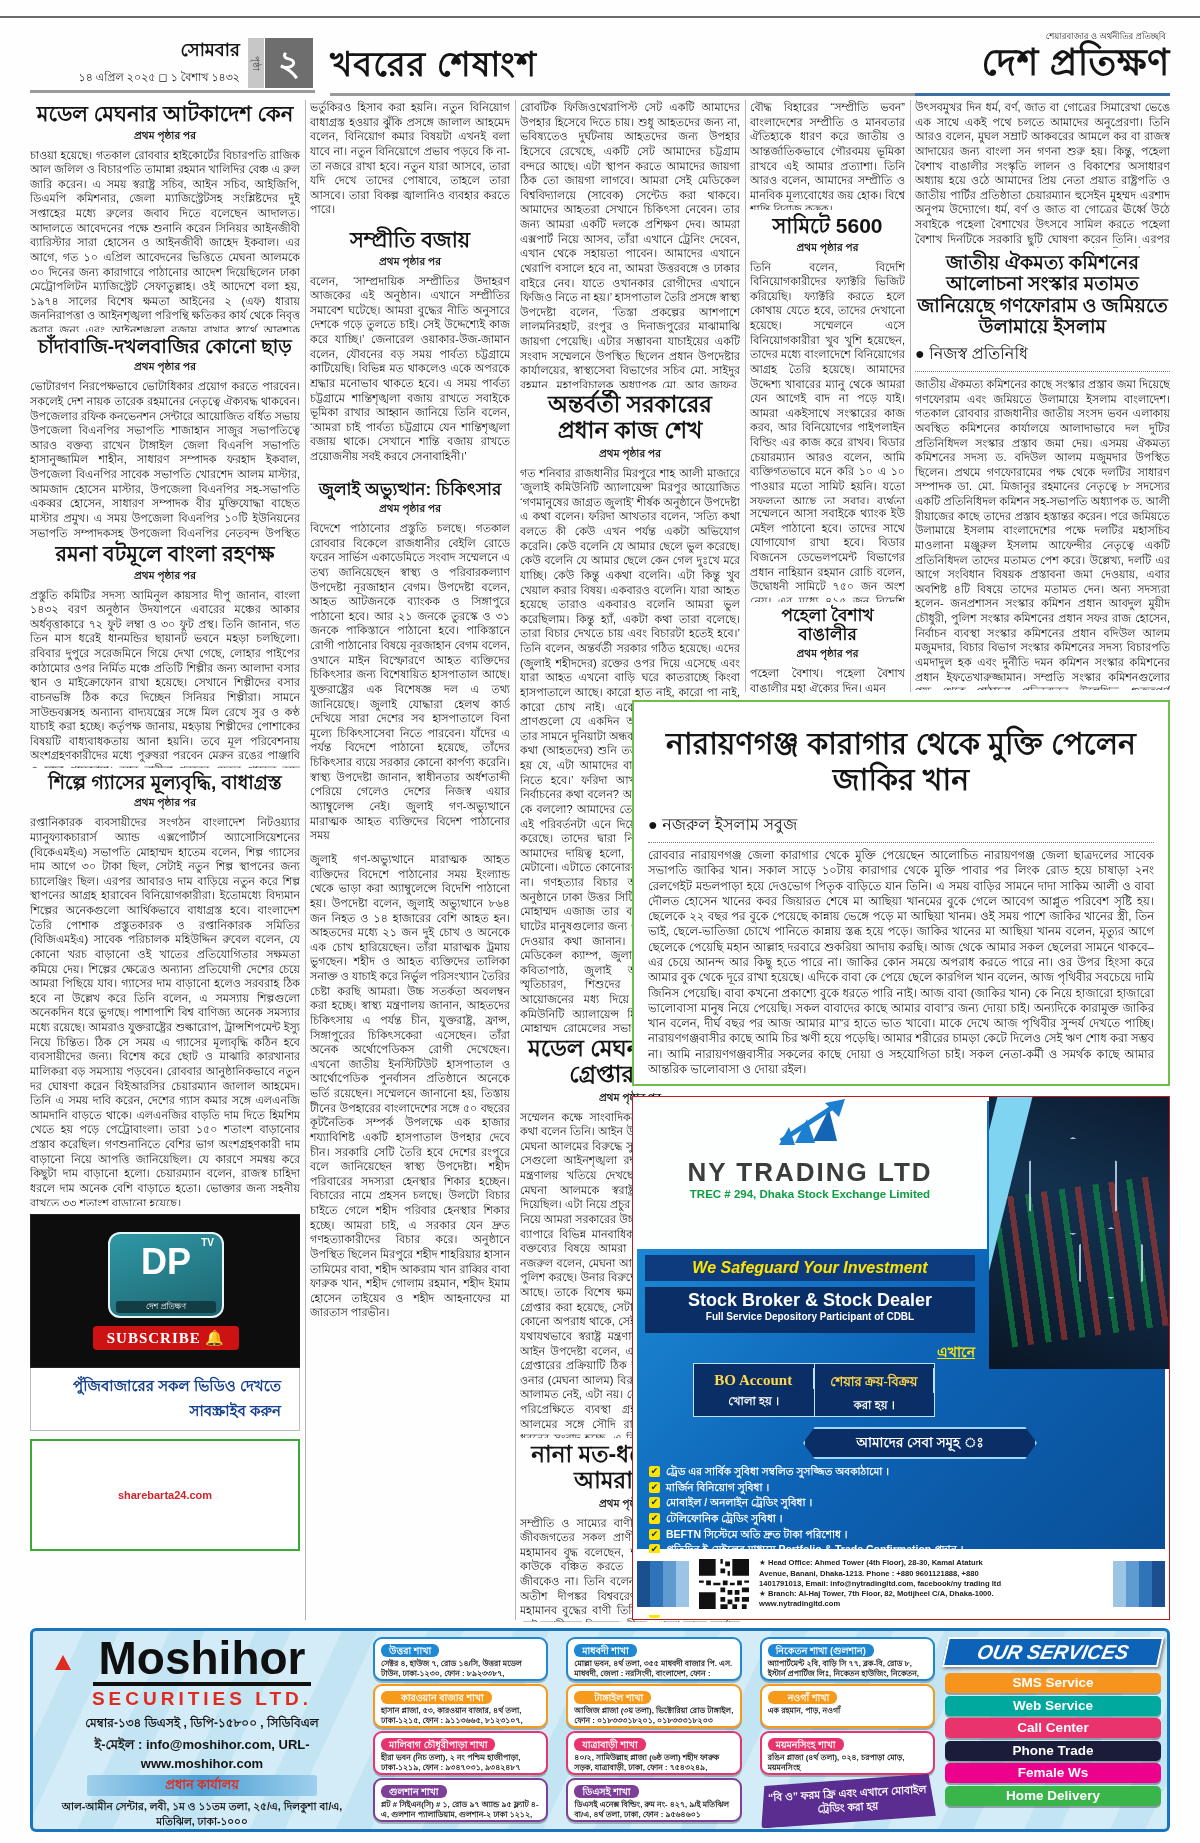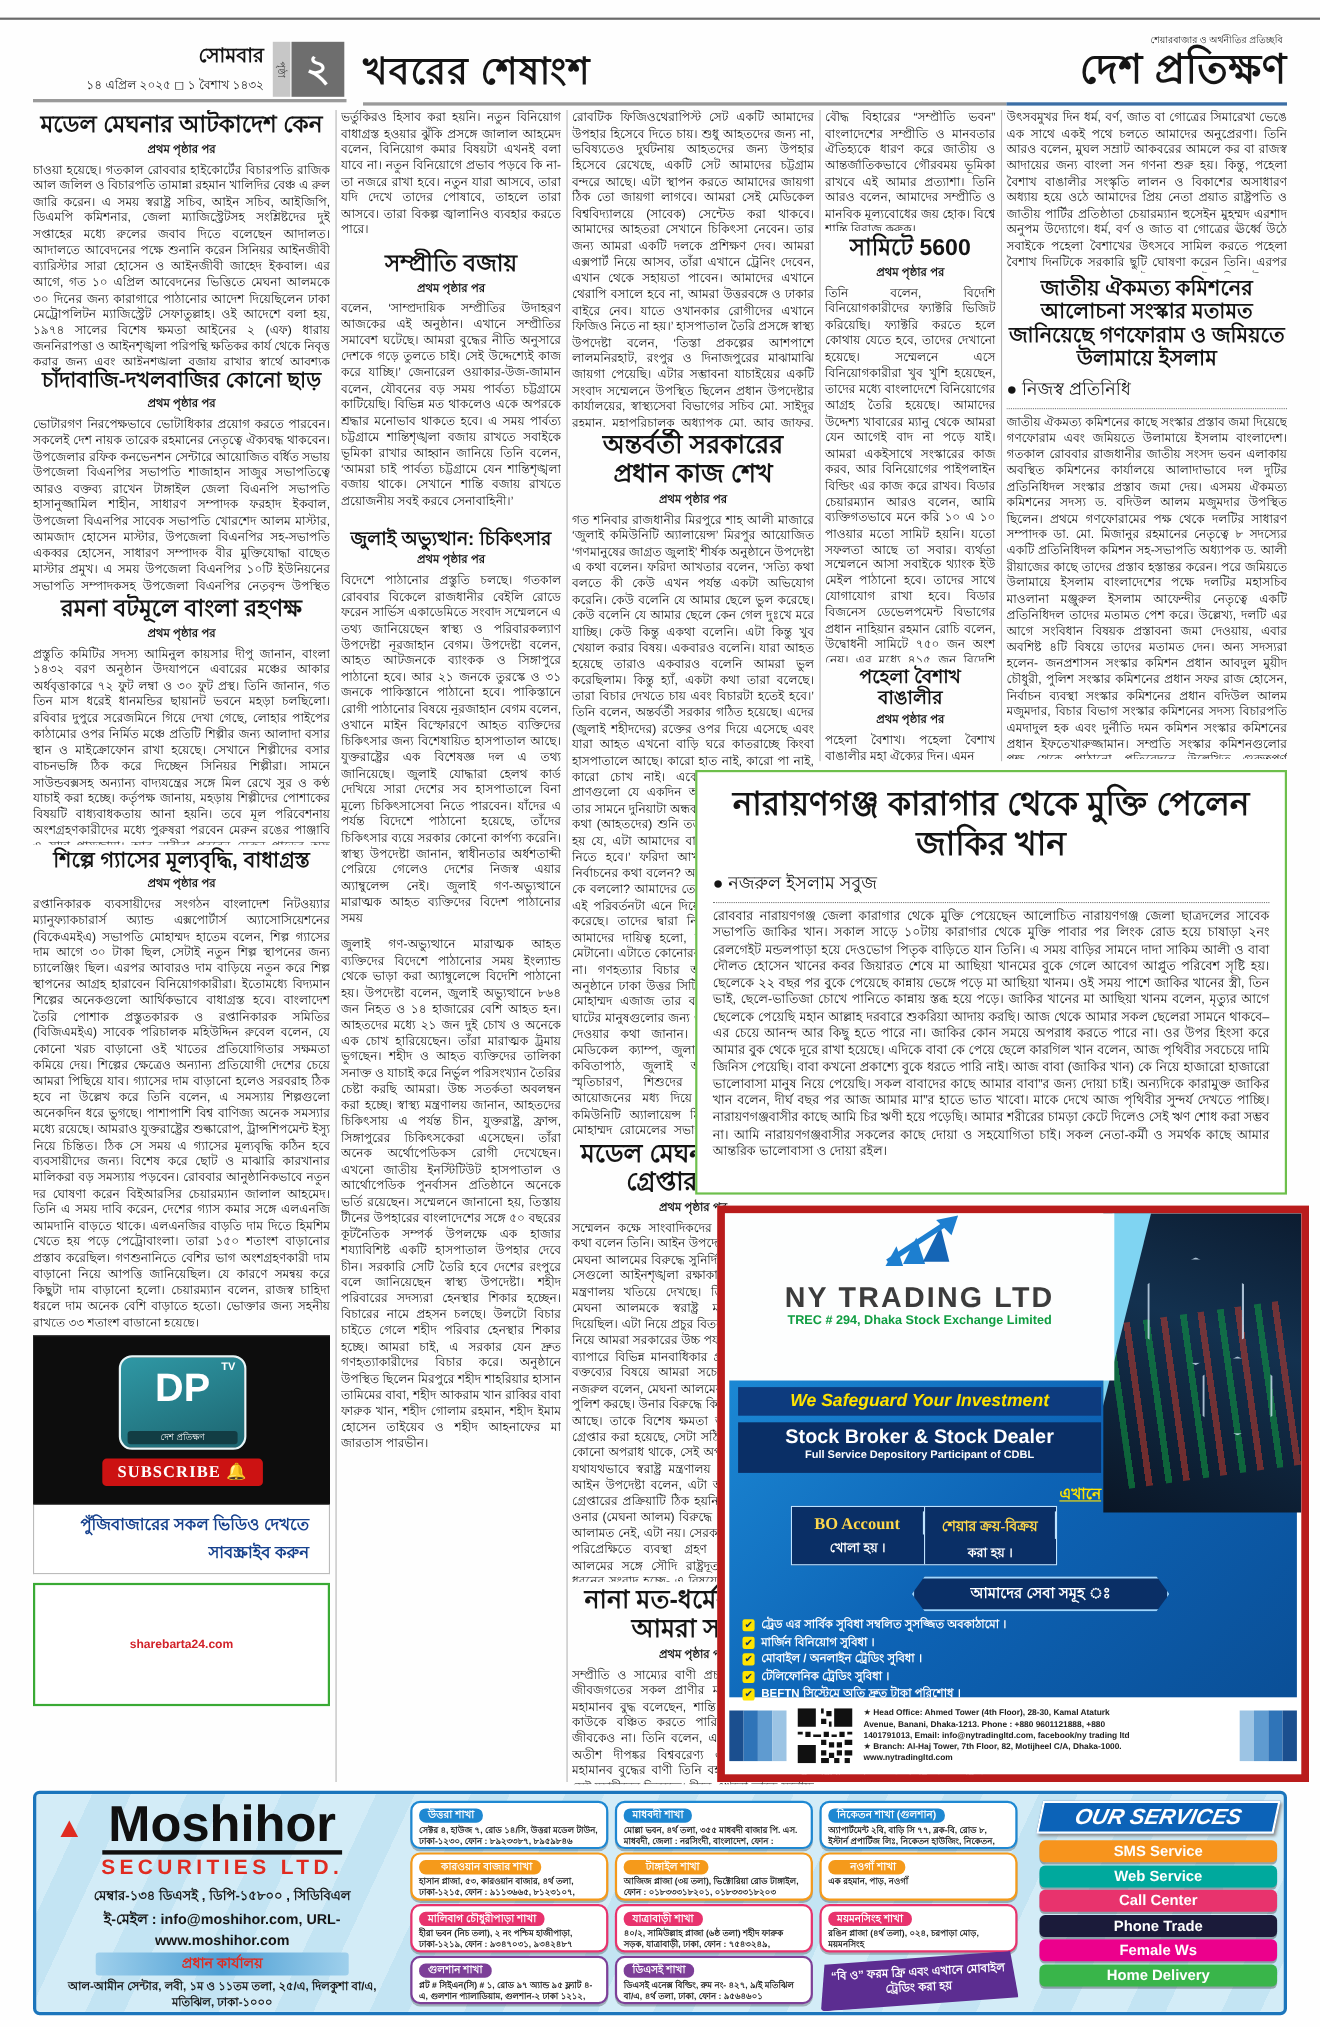--- a/index.html
+++ b/index.html
@@ -28,21 +28,21 @@
   .art{overflow:hidden;margin:0 0 2px 0;}
   .art h2{margin:2px 0 0 0;text-align:center;font-weight:800;line-height:1.12;}
   .h-a{font-size:21px;} .h-b{font-size:19px;} .h-mid{font-size:23px;} .h-sm{font-size:17px;}
   .cont{text-align:center;font-size:10.5px;font-weight:700;margin:2px 0 3px 0;}
   .body{font-size:11px;line-height:1.33;text-align:justify;}
   .byline{font-size:16px;font-weight:400;margin:4px 0 2px 0;}
   .dotrule{border-bottom:1px dotted #777;margin:3px 0 5px 0;}
   
   .jakir{position:absolute;left:632px;top:700px;width:538px;height:386px;border:2px solid #6dbf4b;
      padding:10px 14px;box-sizing:border-box;overflow:hidden;background:#fff;}
-  .jakir h2{margin:2px 0;text-align:center;font-size:30px;font-weight:800;line-height:1.2;}
+  .jakir h2{margin:14px 0;text-align:center;font-size:30px;font-weight:800;line-height:1.2;}
   .jakir .body{font-size:11.5px;}
   
   .dptv{margin-top:8px;width:100%;height:152px;background:#0d0d0d;border:1px solid #222;
         display:flex;flex-direction:column;align-items:center;justify-content:center;}
   .dptv-logo{width:112px;height:82px;background:linear-gradient(160deg,#2f98a5,#1d6570);border-radius:12px;
         position:relative;text-align:center;color:#fff;border:2px solid #e8f6f8;}
   .dptv-dp{font-size:36px;font-weight:800;line-height:56px;}
   .dptv-tv{position:absolute;right:8px;top:3px;font-size:10px;font-weight:800;}
   .dptv-band{position:absolute;left:6px;right:6px;bottom:3px;background:#123d44;font-size:8px;line-height:12px;border-radius:3px;}
   .dptv-sub{margin-top:8px;background:#cc1212;color:#fff;font-size:15px;font-weight:800;
@@ -51,21 +51,21 @@
         color:#16418d;font-size:15px;font-weight:800;text-align:right;padding:6px 18px;}
   
   .sb{margin-top:8px;width:100%;height:112px;border:2px solid #3aaa35;box-sizing:border-box;
       display:flex;flex-direction:column;align-items:center;justify-content:center;background:#fff;}
   .sb-url{color:#d2232a;font-size:11px;font-weight:700;}
   .sb-row{display:flex;align-items:center;gap:6px;margin-top:4px;}
   .sb-word{font-size:40px;font-weight:800;color:#111;text-shadow:1px 1px 0 #ccc;}
   .sb-badge{width:30px;height:30px;border-radius:50%;background:#d2232a;border:3px solid #f4b3b5;
       box-shadow:0 0 0 2px #d2232a;}
   
-  .ny{position:absolute;left:652px;top:1096px;width:538px;height:524px;border:7px solid #b91c1c;
+  .ny{position:absolute;left:632px;top:1096px;width:538px;height:524px;border:1px solid #b91c1c;
       box-sizing:border-box;background:#fff;overflow:hidden;}
   .ny-panel{position:absolute;left:4px;right:4px;top:4px;bottom:70px;
       background:linear-gradient(135deg,#2196e0 0%,#0d63b5 55%,#0a4f97 100%);}
   .ny-photo{position:absolute;right:0;top:0;width:180px;height:272px;
       background:linear-gradient(200deg,#0c1c30 0%,#13314f 40%,#0a1626 100%);overflow:hidden;}
   .ny-candles{position:absolute;left:12px;top:90px;width:160px;height:150px;
       background:repeating-linear-gradient(90deg,#0f9d41 0 6px,transparent 6px 16px,#c0392b 16px 22px,transparent 22px 34px);
       opacity:.55;transform:rotate(-8deg);}
   .ny-hex{position:absolute;border:2px solid #cfe3f5;width:84px;height:94px;
       clip-path:polygon(50% 0,100% 25%,100% 75%,50% 100%,0 75%,0 25%);opacity:.8;}
@@ -108,21 +108,21 @@
       border-bottom:4px solid #101010;display:inline-block;padding:0 6px 1px 6px;}
   .mo-tri{position:absolute;left:12px;top:20px;width:0;height:0;border-left:8px solid transparent;
       border-right:8px solid transparent;border-bottom:15px solid #e02b20;}
   .mo-sec{font-size:19px;font-weight:800;color:#e02b20;letter-spacing:4px;margin-top:2px;}
   .mo-member{font-size:12px;font-weight:800;margin-top:4px;}
   .mo-email{font-size:13px;font-weight:700;margin-top:1px;}
   .mo-holabel{margin:4px auto 0 auto;width:230px;background:linear-gradient(90deg,#9fd0ec,#4d9fd4,#9fd0ec);
       color:#e02b20;font-size:13px;font-weight:800;border-radius:3px;}
   .mo-addr{font-size:10.5px;font-weight:700;margin-top:3px;line-height:1.4;}
   .mo-grid{position:absolute;left:340px;top:6px;width:562px;}
-  .chiprow{display:flex;gap:6px;margin-bottom:3px;}
+  .chiprow{display:flex;gap:18px;margin-bottom:3px;}
   .chip{width:180px;height:44px;background:#fff;border-radius:9px;box-sizing:border-box;
       padding:1px 6px;overflow:hidden;box-shadow:0 2px 0 rgba(0,0,0,.25);}
   .chip .cn{display:inline-block;color:#fff;font-size:9.5px;font-weight:800;border-radius:6px;
       padding:0 8px;line-height:13px;margin-top:-1px;}
   .chip .ca{font-size:7.8px;line-height:1.25;font-weight:700;color:#222;margin-top:1px;}
   .r1{border:2px solid #1e88d2;} .r1 .cn{background:#1e88d2;}
   .r2{border:2px solid #f59a1b;} .r2 .cn{background:#f59a1b;padding-left:20px;}
   .r3{border:2px solid #e8336d;} .r3 .cn{background:#e8336d;}
   .r4{border:2px solid #7d3f98;} .r4 .cn{background:#7d3f98;}
   .ribbon{width:180px;height:46px;background:#5c2d91;color:#fff;font-size:10.5px;font-weight:800;

